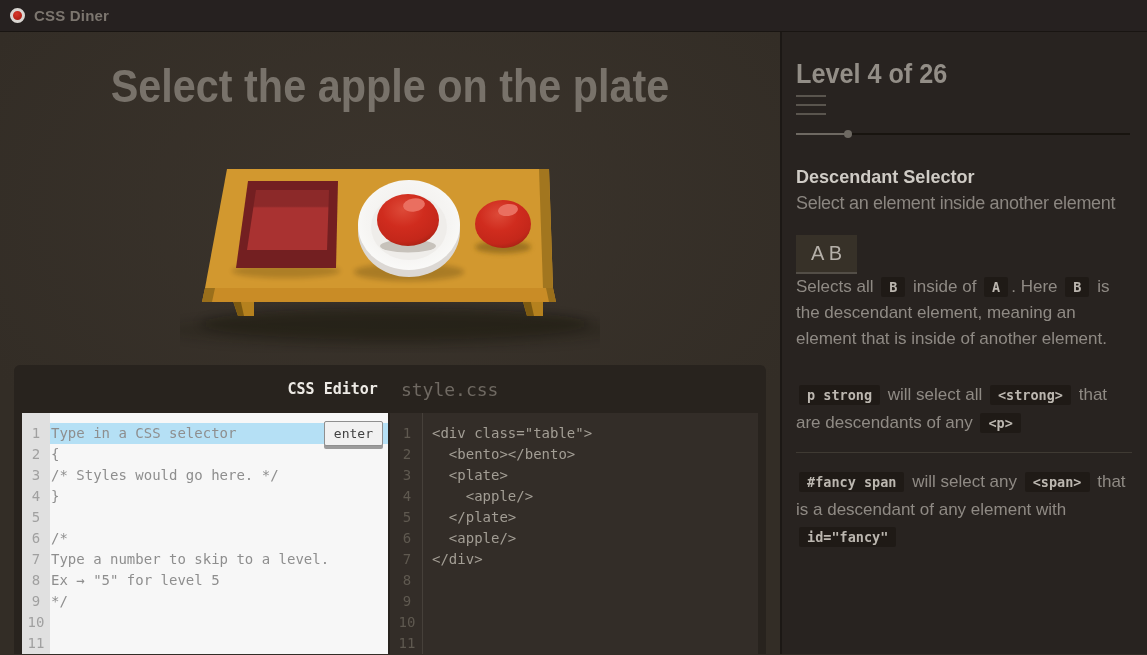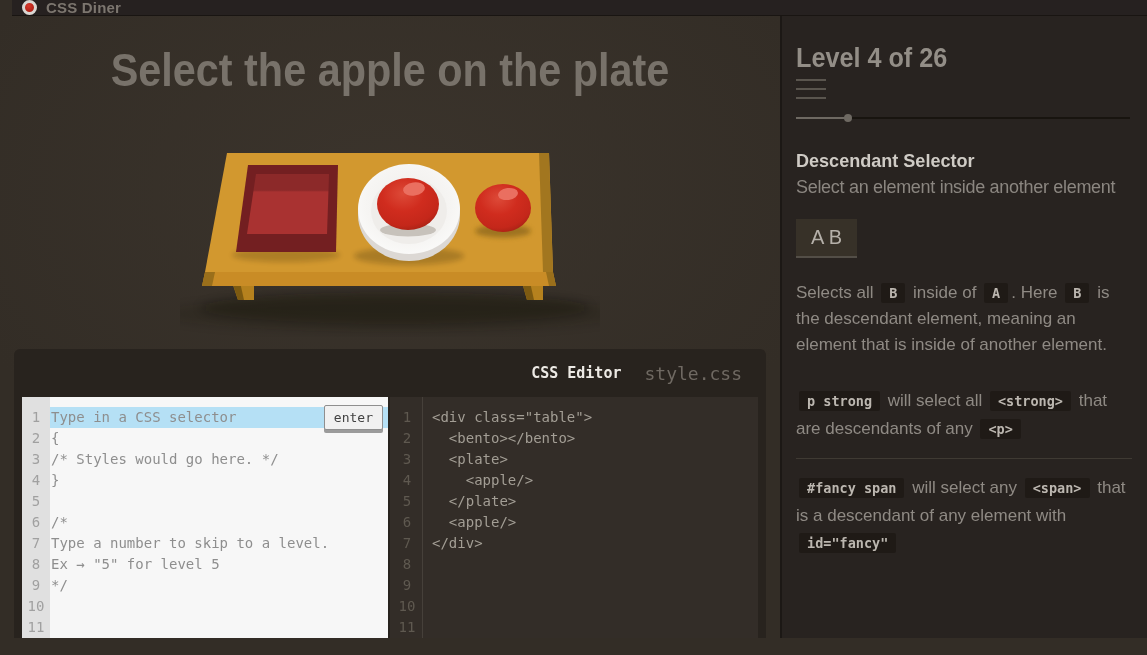--- a/index.html
+++ b/index.html
@@ -1,21 +1,21 @@
 <!DOCTYPE html>
 <html><head>
 <meta charset="utf-8">
 <style>
   * { margin:0; padding:0; box-sizing:border-box; }
   html,body { width:1147px; height:655px; overflow:hidden; background:#332d26;
               font-family:"Liberation Sans", sans-serif; }
 
   
-  .topbar { height:16px; background:#262120; border-bottom:1px solid #191512;
-            display:flex; align-items:center; padding:0 10px;margin-left:12px; }
+  .topbar { height:32px; background:#262120; border-bottom:1px solid #191512;
+            display:flex; align-items:center; padding:0 10px; }
   .logo { width:15px; height:15px; border-radius:50%;
           background:radial-gradient(circle at 40% 32%, #d8382b, #ad1f14 75%);
           border:3px solid #d9d6d2; }
   .topbar-title { margin-left:9px; font-size:15px; font-weight:bold; color:#7c766f; letter-spacing:.2px; }
 
   
   .content { display:flex; height:622px; }
   .main { flex:1; position:relative; overflow:hidden;
           background:radial-gradient(ellipse 620px 420px at 50% 28%, #3b342c 0%, #332d26 75%); }
   .sidebar { width:367px; background:#282320; border-left:2px solid #1c1815;
@@ -25,21 +25,21 @@
   .task-title { position:absolute; top:26px; left:0; width:100%; text-align:center;
                 font-size:47px; font-weight:bold; color:#78726a; transform:scaleX(.88); }
 
   
   .scene { position:absolute; top:106px; left:180px; }
 
   
   .editor-panel { position:absolute; left:14px; top:333px; width:752px; height:340px;
                   background:#28231e; border-radius:6px 6px 0 0; padding:0 8px; }
   .editor-header { display:flex; height:48px; }
-  .editor-header .hdr { flex:1; display:flex; align-items:center; justify-content:flex-end;
+  .editor-header .hdr { flex:1; display:flex; align-items:center; justify-content:center;
                         padding:0 16px 0 22px; font-family:"DejaVu Sans Mono", monospace;gap:23px; }
   .hdr .t { font-size:15px; font-weight:bold; color:#edeae5; }
   .hdr .f { font-size:18px; color:#6f6962; }
   .editor-body { display:flex; height:262px; }
   .css-pane { width:366px; background:#f7f7f7; position:relative; margin-right:2px; }
   .html-pane { flex:1; background:#332d28; position:relative; }
   .gutter-bg { position:absolute; left:0; top:0; bottom:0; width:28px; background:#e0e0e0; }
   .gutter-line { position:absolute; left:0; top:0; bottom:0; width:33px; border-right:1px solid #46403a; }
   .rows { position:relative; padding-top:10px; }
   .row { display:flex; height:21px; line-height:21px;
@@ -65,21 +65,21 @@
   .done  { position:absolute; left:0; top:3px; height:2px; background:#6e6962; }
   .done::after { content:''; position:absolute; right:-4px; top:-3px; width:8px; height:8px;
                  border-radius:50%; background:#6e6962; }
   .lesson-title { margin-top:28px; font-size:19px; font-weight:bold; color:#cfcbc5;
                   transform:scaleX(.95); transform-origin:left center; white-space:nowrap; }
   .lesson-subtitle { margin-top:5px; font-size:18px; color:#8b8680; letter-spacing:-.3px;
                      white-space:nowrap; }
   .syntax-box { display:inline-block; margin-top:21px; padding:7px 15px;
                 background:#373128; border-bottom:2px solid #534e47;
                 font-size:20px; color:#b5b0a9; }
-  .desc { margin-top:22px; font-size:17px; line-height:26px; color:#8f8a84; }
+  .desc { font-size:17px; line-height:26px; color:#8f8a84; }
   .examples { margin-top:14px; }
   .example { padding:15px 0; font-size:17px; line-height:27px; color:#8f8a84; }
   .example + .example { border-top:1px solid #3f3a33; }
   .chip { background:#1f1a16; color:#bcb7b0; font-family:"DejaVu Sans Mono", monospace;
           font-weight:bold; font-size:13.5px; padding:2px 8px; border-radius:2px; margin:0 3px; }
 </style>
 </head>
 <body>
 
 <div class="topbar">

